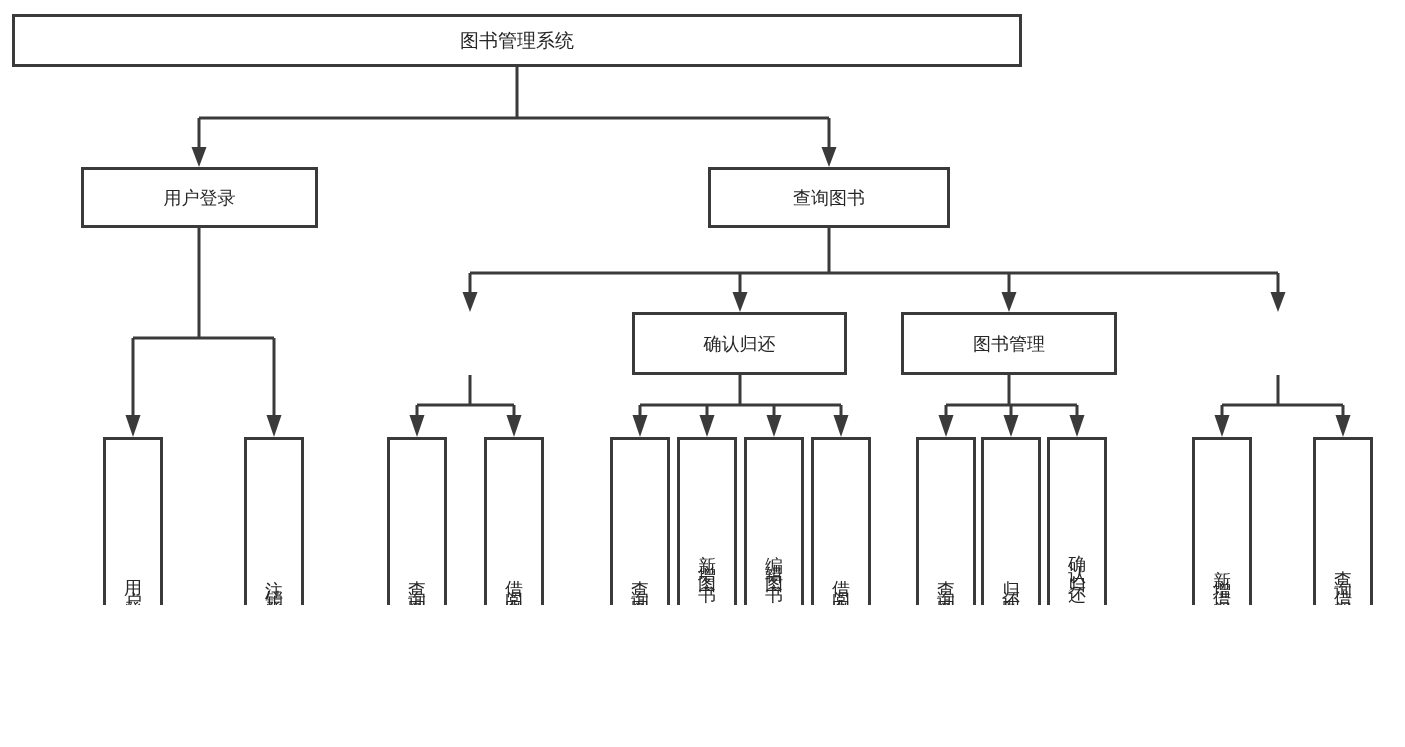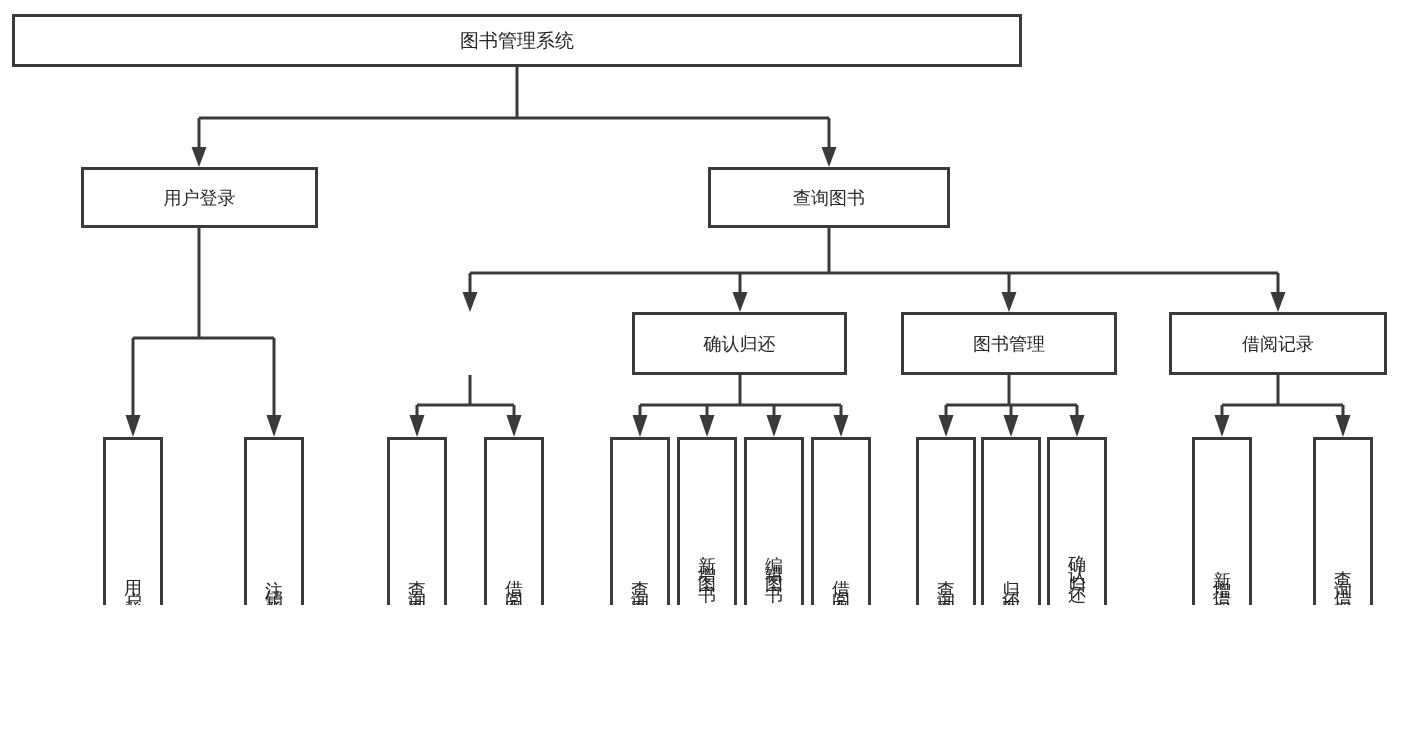--- a/index.html
+++ b/index.html
@@ -90,23 +90,20 @@
   <div class="box lvl2" style="left:708px; width:242px;">
     <span>查询图书</span>
   </div>
 
   <div class="box lvl3" style="left:632px; width:215px;">
     <span>确认归还</span>
   </div>
   <div class="box lvl3" style="left:901px; width:216px;">
     <span>图书管理</span>
   </div>
-  <div class="box lvl3" style="left:1169px; width:218px;">
-    <span>借阅记录</span>
-  </div>
 
   <div class="box leaf" style="left:103px;">
     <span class="vtext">用户登录</span>
   </div>
   <div class="box leaf" style="left:244px;">
     <span class="vtext">注销登录</span>
   </div>
   <div class="box leaf" style="left:387px;">
     <span class="vtext">查询图书</span>
   </div>

